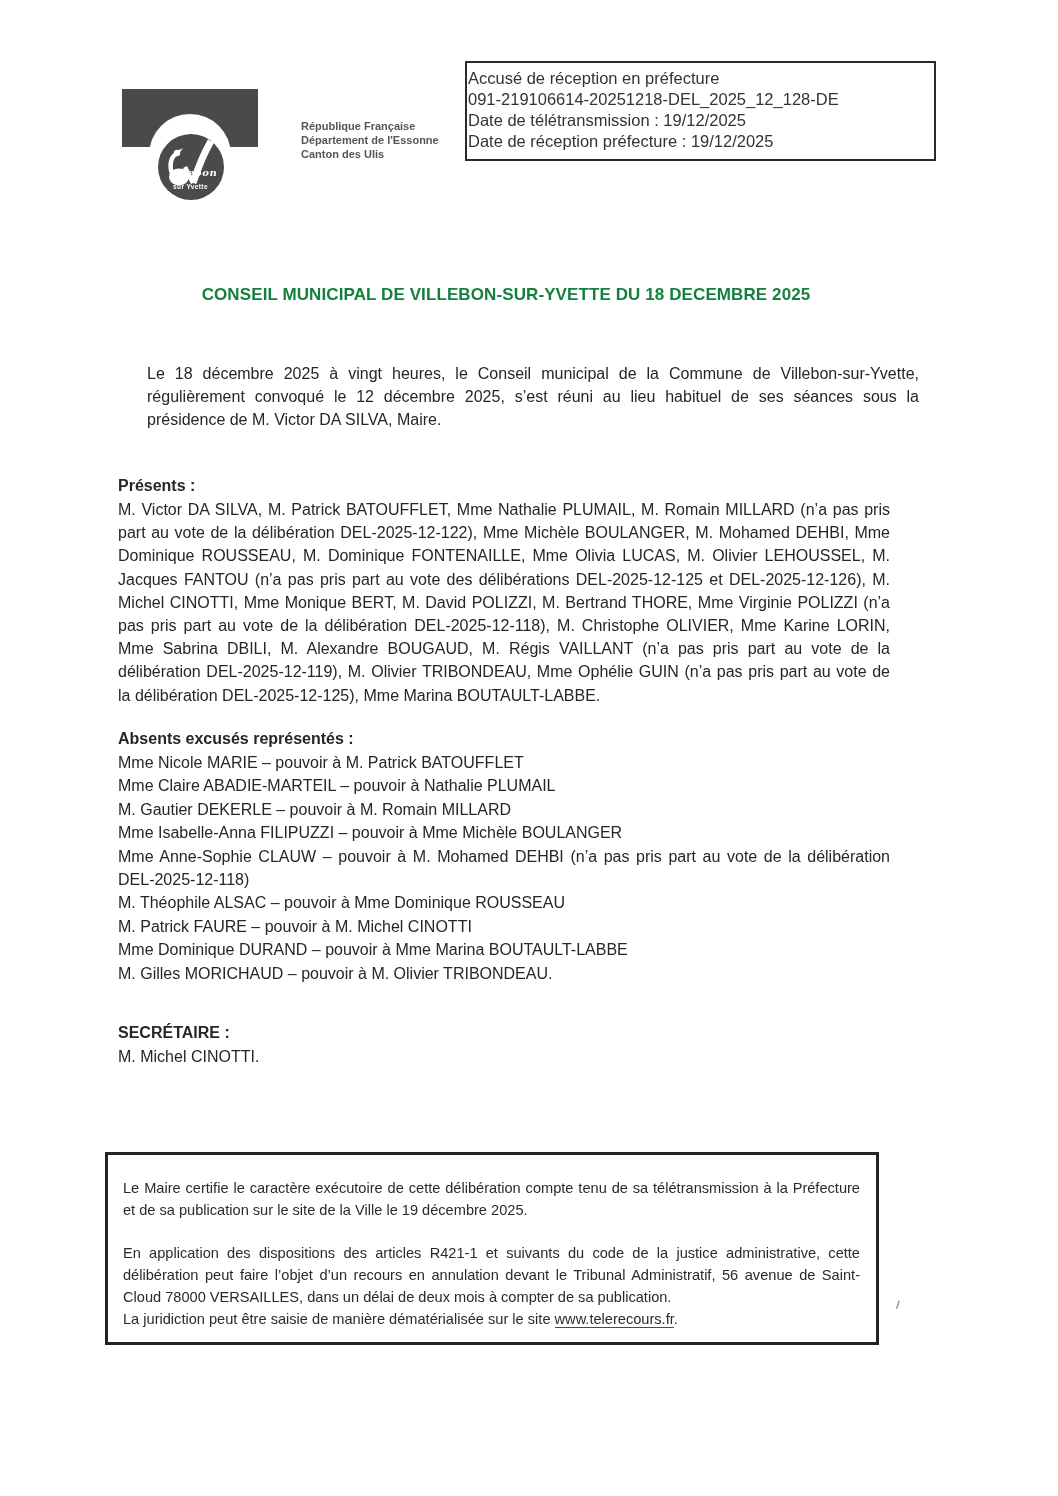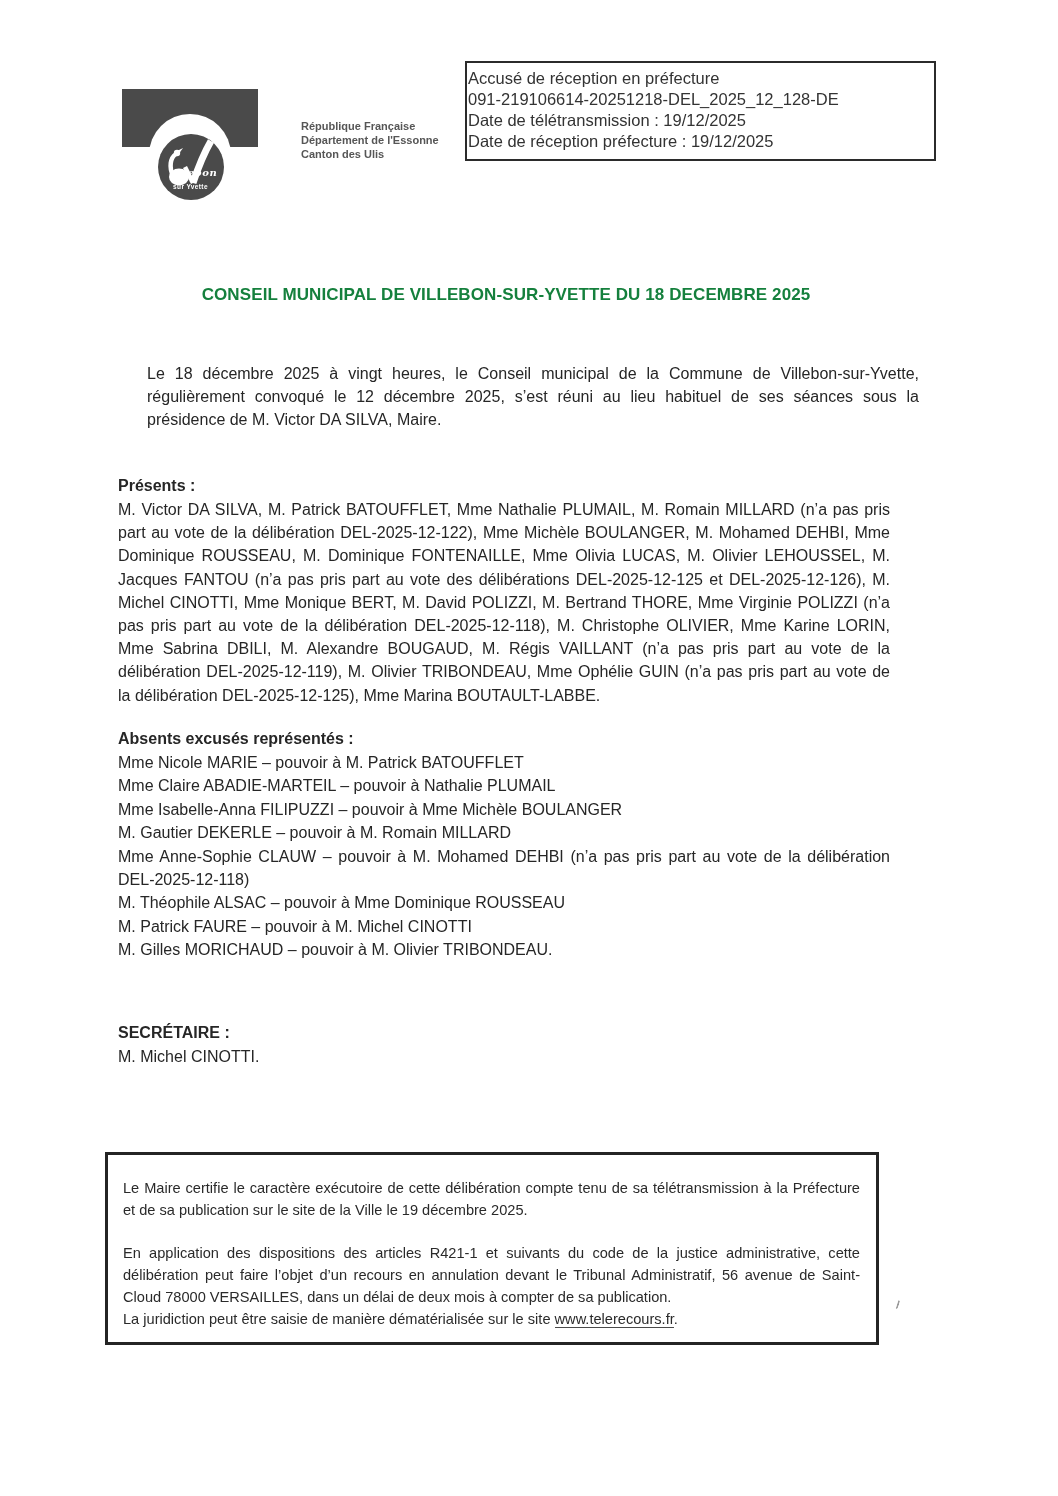--- a/index.html
+++ b/index.html
@@ -139,25 +139,26 @@
 
   <p class="block just intro">Le 18 décembre 2025 à vingt heures, le Conseil municipal de la Commune de Villebon-sur-Yvette, régulièrement convoqué le 12 décembre 2025, s’est réuni au lieu habituel de ses séances sous la présidence de M. Victor DA SILVA, Maire.</p>
 
   <div class="block bold presents-h">Présents :</div>
   <p class="block just presents-b">M. Victor DA SILVA, M. Patrick BATOUFFLET, Mme Nathalie PLUMAIL, M. Romain MILLARD (n’a pas pris part au vote de la délibération DEL-2025-12-122), Mme Michèle BOULANGER, M. Mohamed DEHBI, Mme Dominique ROUSSEAU, M. Dominique FONTENAILLE, Mme Olivia LUCAS, M. Olivier LEHOUSSEL, M. Jacques FANTOU (n’a pas pris part au vote des délibérations DEL-2025-12-125 et DEL-2025-12-126), M. Michel CINOTTI, Mme Monique BERT, M. David POLIZZI, M. Bertrand THORE, Mme Virginie POLIZZI (n’a pas pris part au vote de la délibération DEL-2025-12-118), M. Christophe OLIVIER, Mme Karine LORIN, Mme Sabrina DBILI, M. Alexandre BOUGAUD, M. Régis VAILLANT (n’a pas pris part au vote de la délibération DEL-2025-12-119), M. Olivier TRIBONDEAU, Mme Ophélie GUIN (n’a pas pris part au vote de la délibération DEL-2025-12-125), Mme Marina BOUTAULT-LABBE.</p>
 
   <div class="block bold absents-h">Absents excusés représentés :</div>
   <div class="block absents-l">
     <p>Mme Nicole MARIE – pouvoir à M. Patrick BATOUFFLET</p>
     <p>Mme Claire ABADIE-MARTEIL – pouvoir à Nathalie PLUMAIL</p>
+    <p>M. Gautier DEKERLE – pouvoir à M. Romain MILLARD</p>
     <p>Mme Isabelle-Anna FILIPUZZI – pouvoir à Mme Michèle BOULANGER</p>
-    <p>M. Gautier DEKERLE – pouvoir à M. Romain MILLARD</p>
     <p>Mme Anne-Sophie CLAUW – pouvoir à M. Mohamed DEHBI (n’a pas pris part au vote de la délibération DEL-2025-12-118)</p>
     <p>M. Théophile ALSAC – pouvoir à Mme Dominique ROUSSEAU</p>
     <p>M. Patrick FAURE – pouvoir à M. Michel CINOTTI</p>
+    <p>Mme Dominique DURAND – pouvoir à Mme Marina BOUTAULT-LABBE</p>
     <p>M. Gilles MORICHAUD – pouvoir à M. Olivier TRIBONDEAU.</p>
   </div>
 
   <div class="block bold secretaire-h">SECRÉTAIRE :</div>
   <div class="block secretaire-n">M. Michel CINOTTI.</div>
 
   <div class="footer-box">
     <p>Le Maire certifie le caractère exécutoire de cette délibération compte tenu de sa télétransmission à la Préfecture et de sa publication sur le site de la Ville le 19 décembre 2025.</p>
     <div class="footer-gap"></div>
     <p>En application des dispositions des articles R421-1 et suivants du code de la justice administrative, cette délibération peut faire l’objet d’un recours en annulation devant le Tribunal Administratif, 56 avenue de Saint-Cloud 78000 VERSAILLES, dans un délai de deux mois à compter de sa publication.</p>

